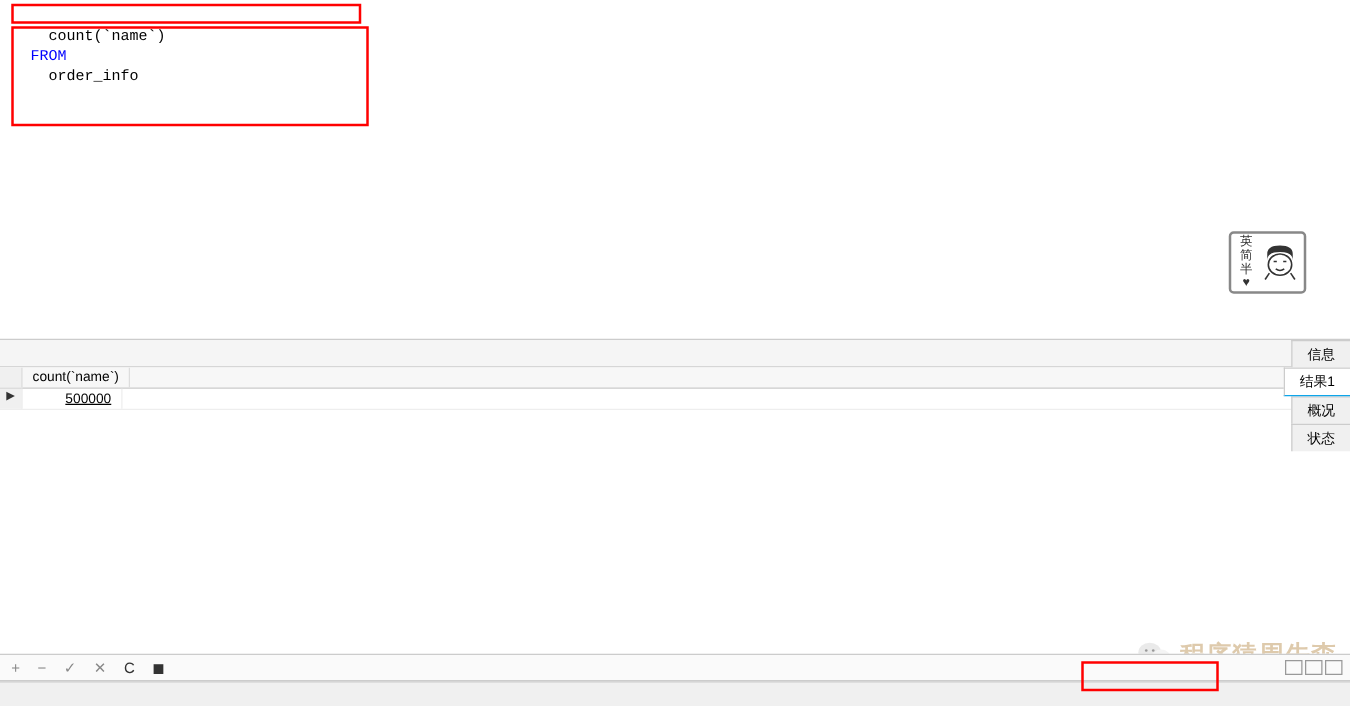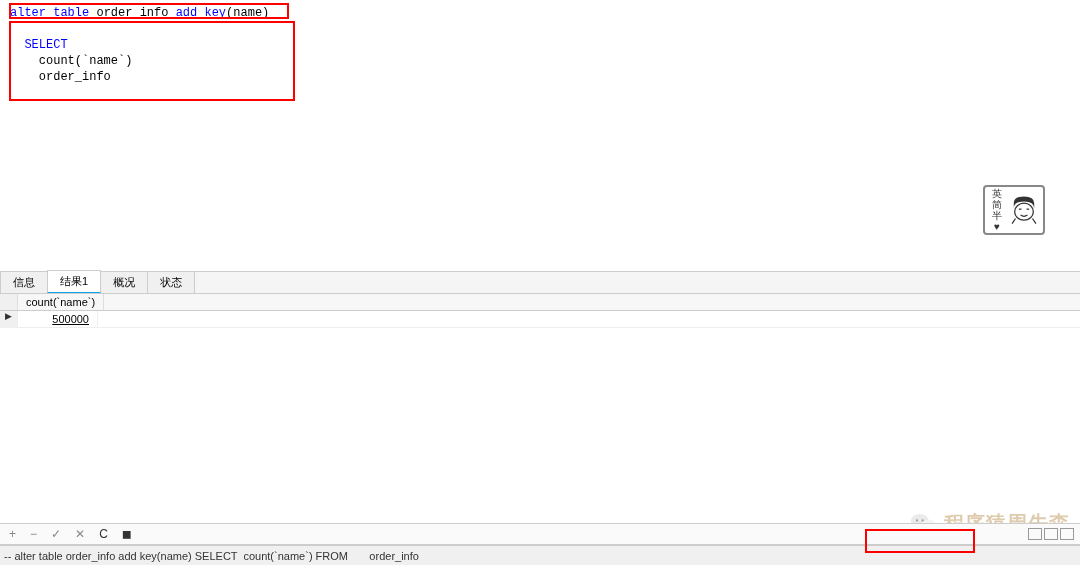--- a/index.html
+++ b/index.html
@@ -79,20 +79,21 @@
     .face-svg {
       width: 100%;
       height: 100%;
     }
     .tabs-area {
       display: flex;
       border-bottom: 1px solid #ccc;
       background: #f5f5f5;
       height: 22px;
       align-items: flex-end;
+      flex-direction: column;
     }
     .tab {
       padding: 3px 12px;
       font-size: 11px;
       border: 1px solid #ccc;
       border-bottom: none;
       background: #f0f0f0;
       margin-right: -1px;
       cursor: pointer;
     }
@@ -216,24 +217,23 @@
       color: #c9a876;
       font-weight: bold;
       letter-spacing: 1px;
     }
   </style>
 </head>
 <body>
 
 <div class="editor-pane">
   <div class="code-area">
-    <div class="code-line"><span class="kw-blue">alter</span> <span class="kw-blue">table</span><span class="txt-black"> order_info </span><span class="kw-blue">add</span> <span class="kw-blue">key</span><span class="txt-black">(name)</span></div>
     <div class="code-line">&nbsp;</div>
-    <div class="code-line">  <span class="kw-blue">SELECT</span></div>
     <div class="code-line"><span class="txt-black">    count(`name`)</span></div>
+    <div class="code-line">  <span class="kw-blue">FROM</span></div>
     <div class="code-line"><span class="txt-black">    order_info</span></div>
   </div>
   <div class="redbox1"></div>
   <div class="redbox2"></div>
 
   <div class="sticker">
     <div class="sticker-left">
       <span>英</span>
       <span>简</span>
       <span>半</span>
@@ -293,16 +293,15 @@
   <span class="tb-btn dark">C</span>
   <span class="tb-btn dark">◼</span>
   <div class="view-icons">
     <span class="view-icon"></span>
     <span class="view-icon"></span>
     <span class="view-icon"></span>
   </div>
 </div>
 
 <div class="status-bar">
-  <span class="status-left">-- alter table order_info add key(name) SELECT  count(`name`) FROM       order_info</span>
 </div>
 
 <div class="redbox3"></div>
 
 </body></html>

